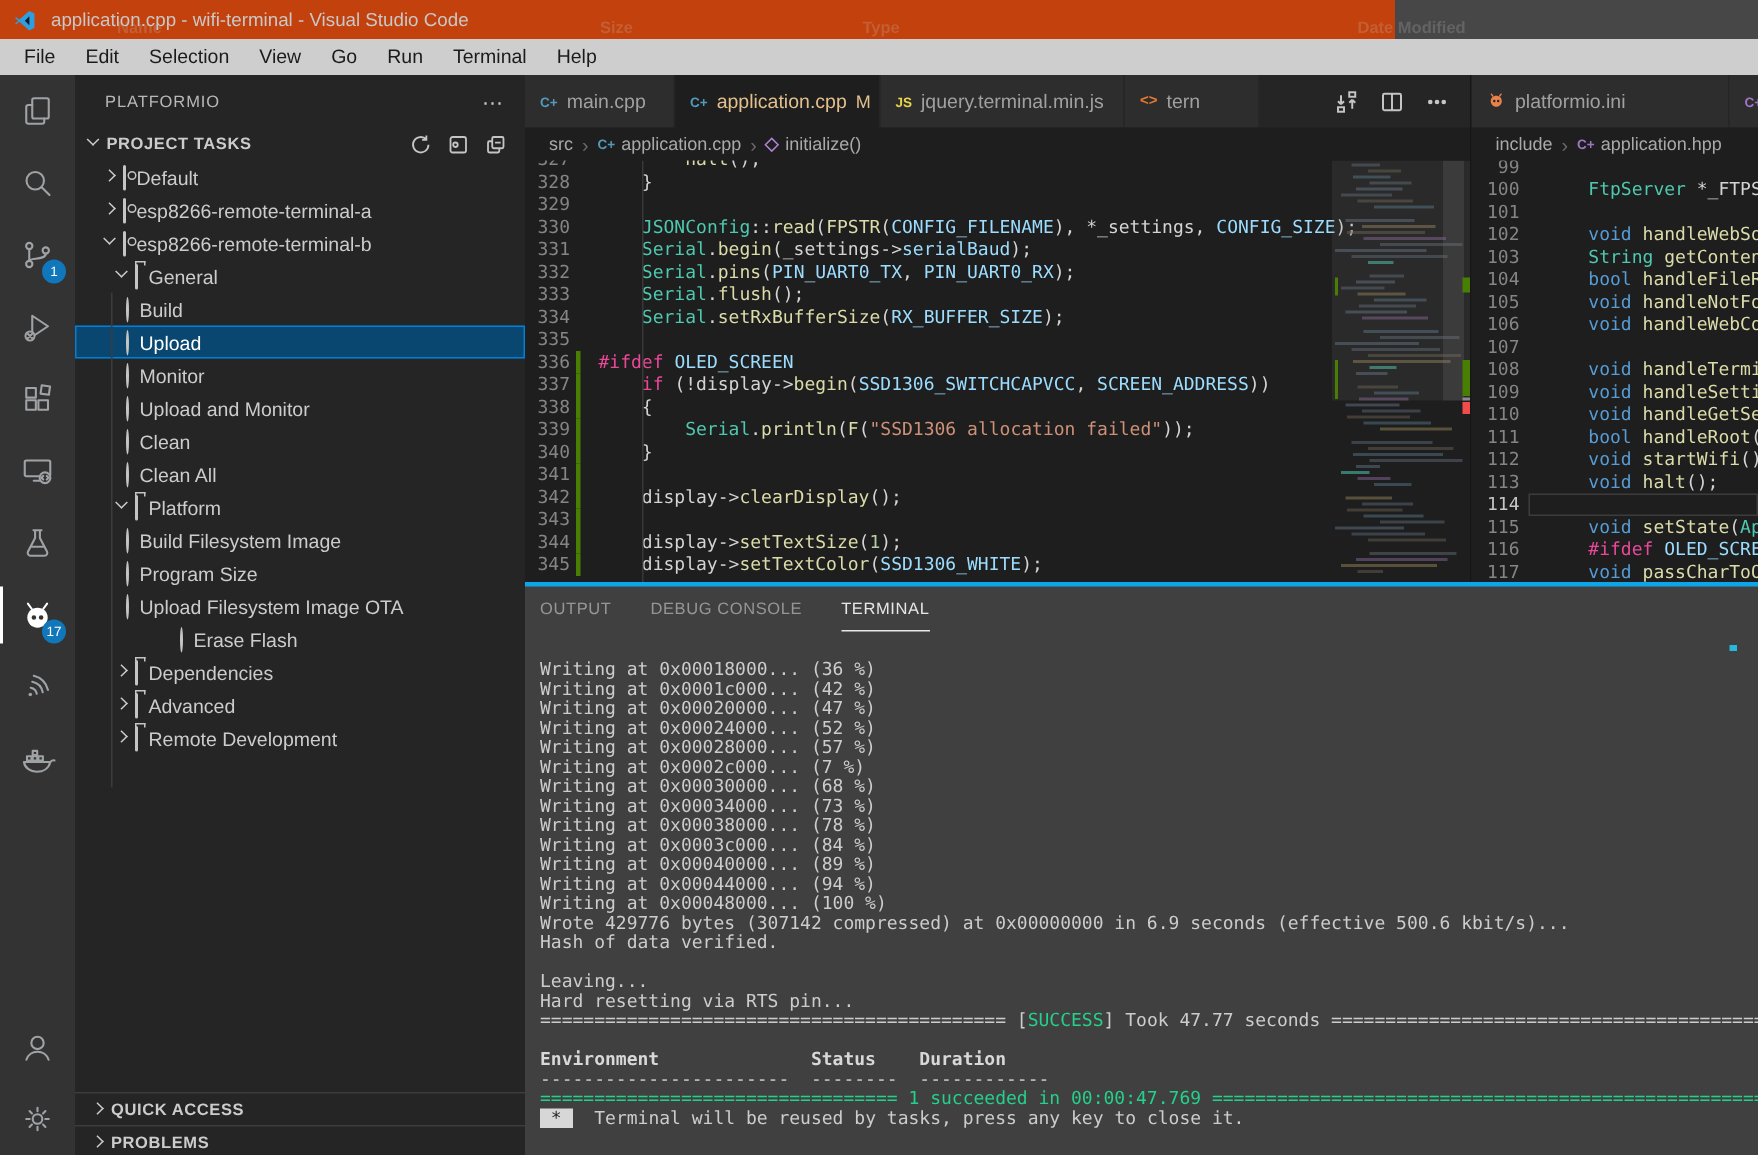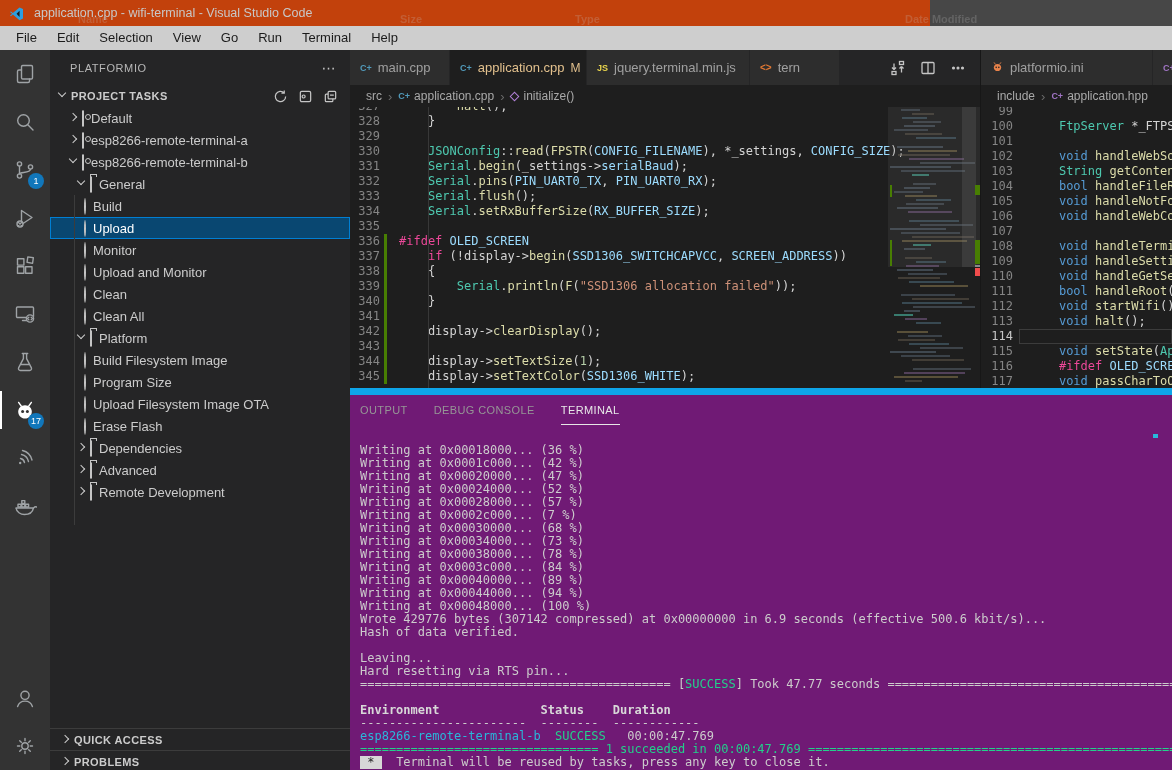--- a/index.html
+++ b/index.html
@@ -102,21 +102,21 @@
   .curline { position:absolute; border:1px solid #3c3c3c; }
 
   .minimap { position:absolute; left:540px; top:0; width:85px; height:281px; overflow:hidden; }
   .mmbar { position:absolute; height:2px; opacity:0.55; }
   .mm-slider { position:absolute; left:538px; top:0; width:92px; height:160px; background:rgba(121,121,121,0.14); }
   .mm-chg { position:absolute; left:540px; width:2px; background:#487e02; }
   .ruler-mark { position:absolute; }
   .scroll-thumb { position:absolute; background:rgba(121,121,121,0.22); }
 
   
-  .panel { height:406px; border-top:7px solid #0ea5e9; background:#701a75; position:relative; }
+  .panel { height:406px; border-top:3px solid #0ea5e9; background:#404040; position:relative; }
   .panel-head { height:30px; display:flex; align-items:center; gap:26px; padding-left:10px; }
   .ptab { font-size:11px; letter-spacing:0.4px; color:#969696; height:100%; display:flex; align-items:center;
           border-bottom:1px solid transparent; cursor:pointer; }
   .ptab.active { color:#e7e7e7; border-bottom-color:#e7e7e7; }
   .term { position:absolute; left:10px; right:0; top:49px; bottom:0; overflow:hidden;
           font-family:"DejaVu Sans Mono","Liberation Mono",monospace; font-size:12px; line-height:13px; color:#cccccc; }
   .tl { height:13px; white-space:pre; overflow:hidden; }
   .tseg-g { color:#23d18b; } .tseg-c { color:#29b8db; } .tseg-b { font-weight:bold; color:#d8d8d8; }
   .tseg-badge { background:#d7d7d7; color:#1e1e1e; }
   .term-dot { position:absolute; width:5px; height:4px; background:#29b8db; right:14px; top:39px; }
@@ -325,21 +325,21 @@
             <span>Build Filesystem Image</span>
           </div>
           <div class="trow" style="padding-left: 32px;">
             <span class="ticon"><span class="i-task"></span></span>
             <span>Program Size</span>
           </div>
           <div class="trow" style="padding-left: 32px;">
             <span class="ticon"><span class="i-task"></span></span>
             <span>Upload Filesystem Image OTA</span>
           </div>
-          <div class="trow" style="padding-left: 32px;">
+          <div class="trow" style="padding-left: 32px; margin-left: 36px;">
             <span class="ticon"><span class="i-task"></span></span>
             <span>Erase Flash</span>
           </div>
           <div class="trow" style="padding-left: 24px;">
             <span class="chev collapsed"></span>
             <span class="ticon"><span class="i-folder"></span></span>
             <span>Dependencies</span>
           </div>
           <div class="trow" style="padding-left: 24px;">
             <span class="chev collapsed"></span>
@@ -591,21 +591,20 @@
             <div class="tl"><span>Writing at 0x00048000... (100 %)</span></div>
             <div class="tl"><span>Wrote 429776 bytes (307142 compressed) at 0x00000000 in 6.9 seconds (effective 500.6 kbit/s)...</span></div>
             <div class="tl"><span>Hash of data verified.</span></div>
             <div class="tl"></div>
             <div class="tl"><span>Leaving...</span></div>
             <div class="tl"><span>Hard resetting via RTS pin...</span></div>
             <div class="tl"><span>=========================================== [</span><span class="tseg-g">SUCCESS</span><span>] Took 47.77 seconds ====================================================================================================</span></div>
             <div class="tl"></div>
             <div class="tl"><span class="tseg-b">Environment              Status    Duration</span></div>
             <div class="tl"><span>-----------------------  --------  ------------</span></div>
-            <div class="tl"><span class="tseg-c">esp8266-remote-terminal-b</span><span>  </span><span class="tseg-g">SUCCESS</span><span>   00:00:47.769</span></div>
             <div class="tl"><span class="tseg-g">================================= 1 succeeded in 00:00:47.769 ====================================================================================================</span></div>
             <div class="tl"><span class="tseg-badge"> * </span><span>  Terminal will be reused by tasks, press any key to close it.</span></div>
           </div>
       </div>
     </div>
 
   </div>
 </div>
 
 </body></html>

